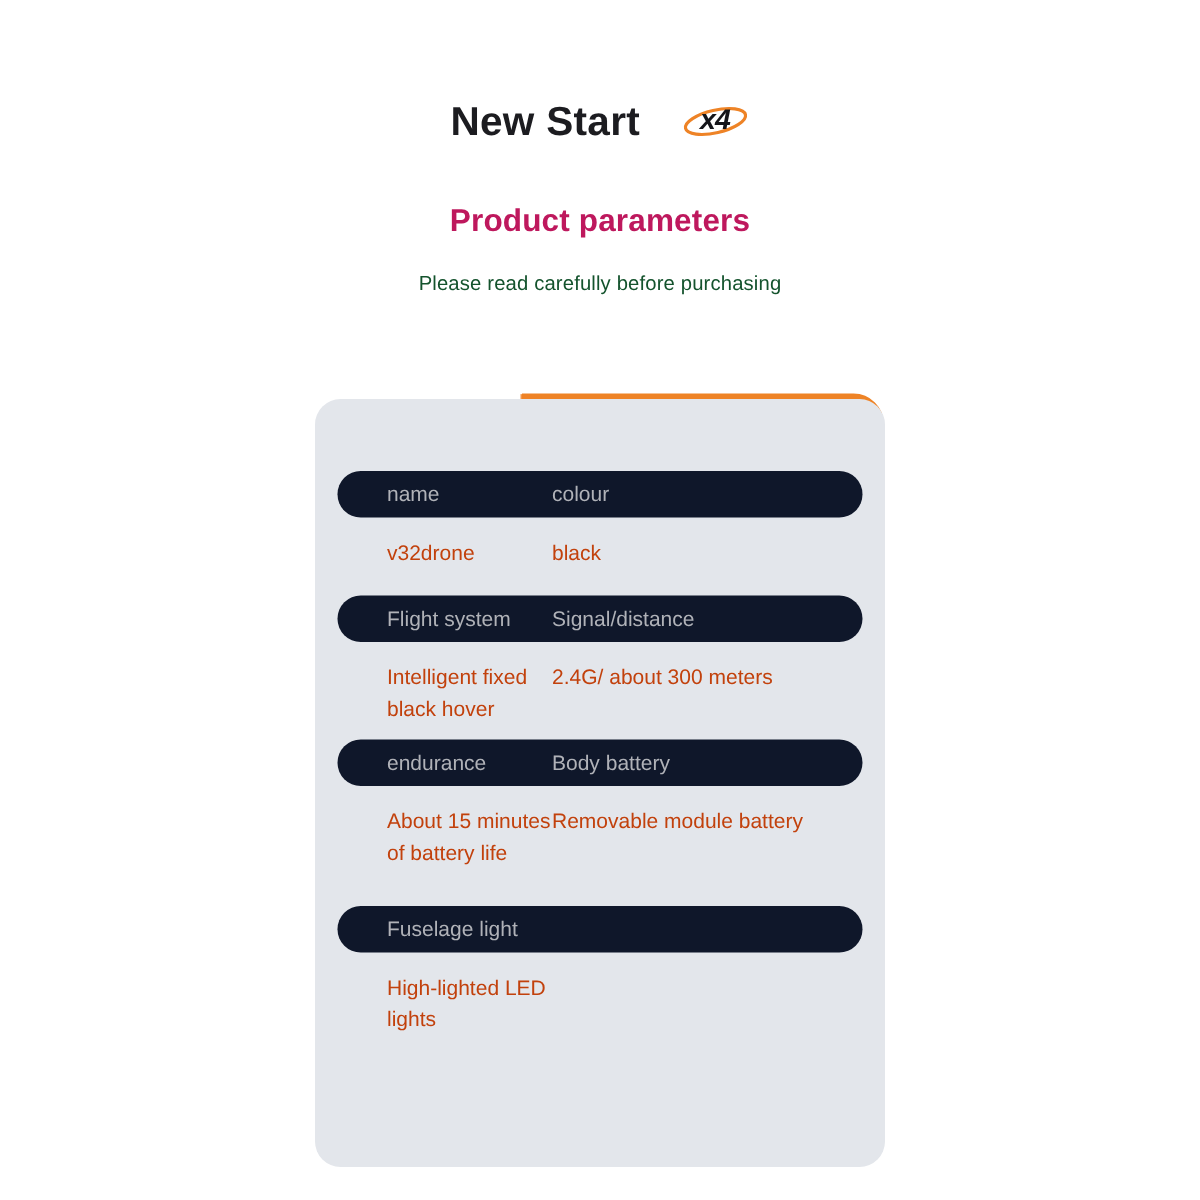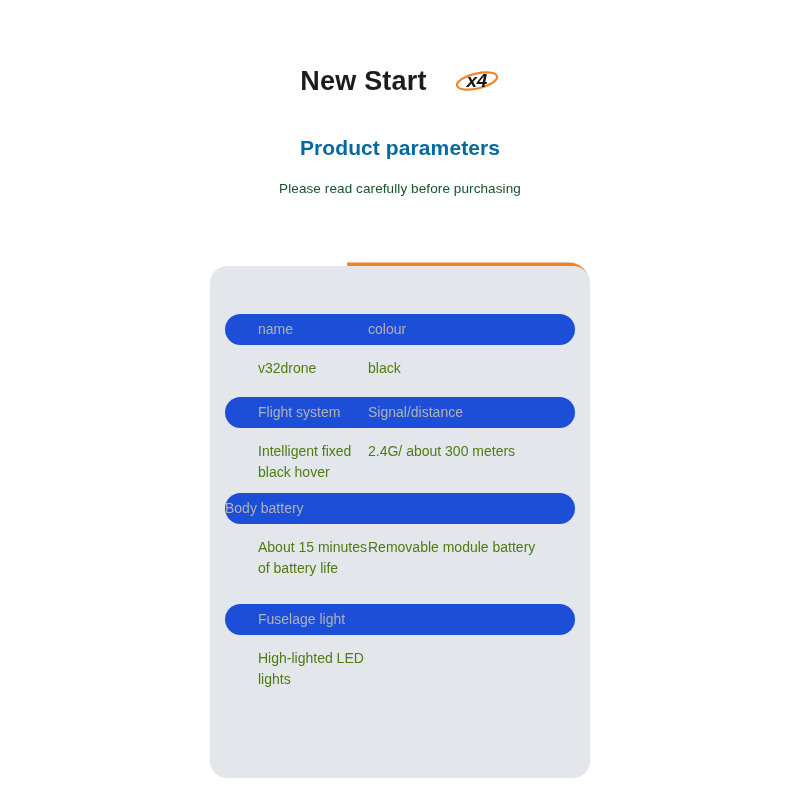--- a/index.html
+++ b/index.html
@@ -63,21 +63,21 @@
     letter-spacing: -0.5px;
   }
 
   
   .section-heading {
     width: 100%;
     text-align: center;
     margin-top: 28px;
     font-size: 21px;
     font-weight: bold;
-    color: #0369a1;
+    color: #be185d;
     letter-spacing: 0.1px;
   }
   .section-subheading {
     width: 100%;
     text-align: center;
     margin-top: 21px;
     font-size: 13.5px;
     color: #14532d;
     letter-spacing: 0.1px;
   }
@@ -116,21 +116,21 @@
     width: 380px;
   }
 
   .spec-block {
     position: relative;
   }
   .label-pill {
     position: relative;
     margin: 0 15px;
     height: 31px;
-    background: #1d4ed8;
+    background: #0f172a;
     border-radius: 16px;
     display: flex;
     align-items: center;
     box-sizing: border-box;
   }
   .value-row {
     position: relative;
     margin: 0 15px;
     display: flex;
     align-items: flex-start;
@@ -148,21 +148,21 @@
     flex: 0 0 auto;
   }
   .lbl {
     font-size: 14px;
     color: #b0b2b8;
     line-height: 31px;
     white-space: nowrap;
   }
   .val {
     font-size: 14px;
-    color: #4d7c0f;
+    color: #c2410c;
     line-height: 21px;
     display: block;
   }
   .value-row { padding-top: 13px; padding-bottom: 9px; }
 </style>
 </head>
 <body>
 
 <div class="brand-header">
   <div class="brand-inline">
@@ -215,20 +215,21 @@
               <span class="val">Intelligent fixed black hover</span>
             </span>
           <span class="col-b">
               <span class="val">2.4G/ about 300 meters</span>
             </span>
         </div>
       </div>
 
       <div class="spec-block" style="margin-top:1px;">
         <div class="label-pill">
+          <span class="col-a"><span class="lbl">endurance</span></span>
           <span class="col-b"><span class="lbl">Body battery</span></span>
         </div>
         <div class="value-row">
           <span class="col-a">
               <span class="val">About 15 minutes of battery life</span>
             </span>
           <span class="col-b">
               <span class="val">Removable module battery</span>
             </span>
         </div>

